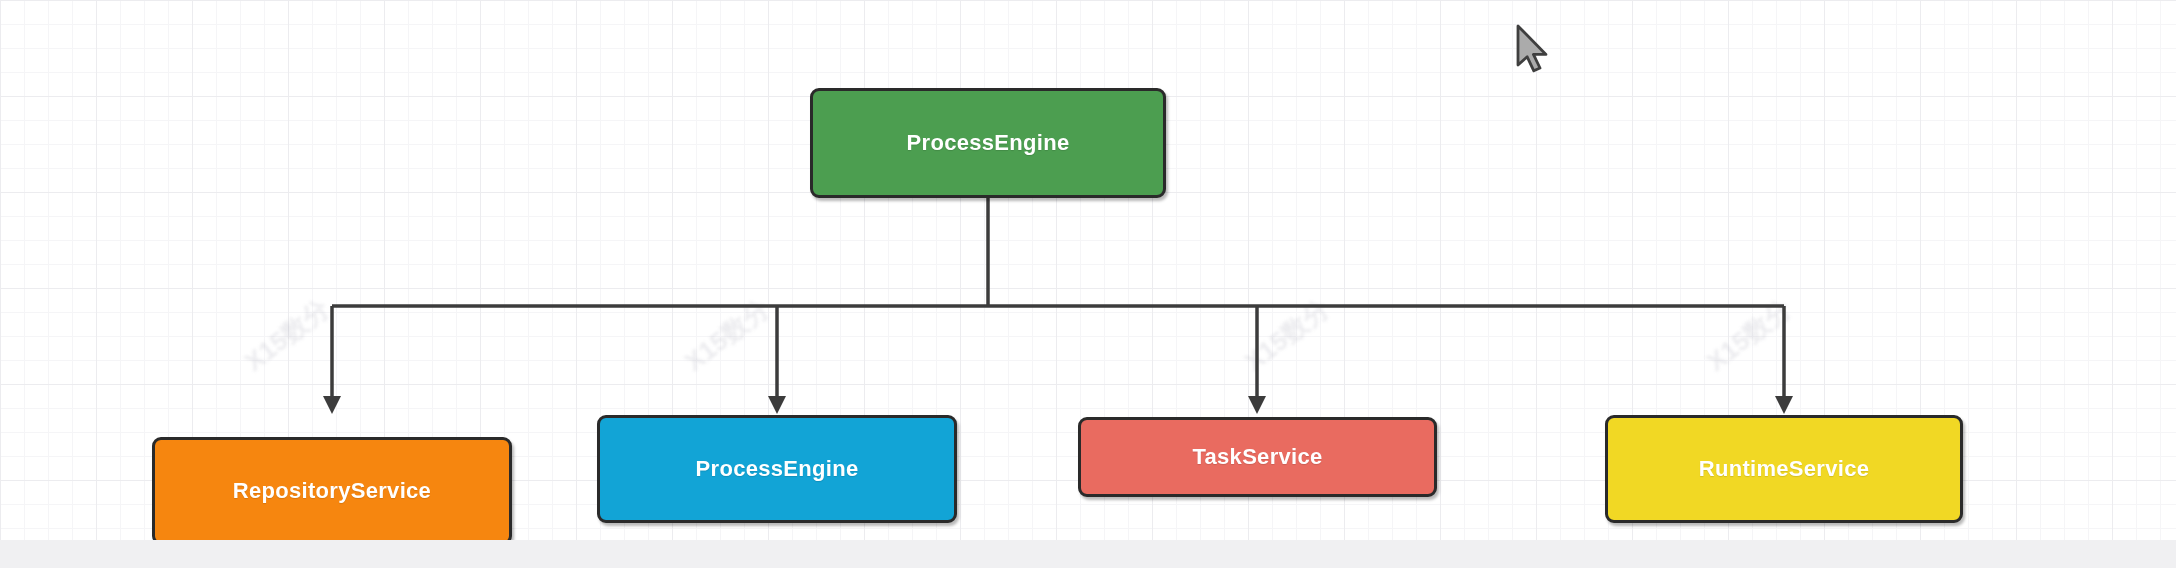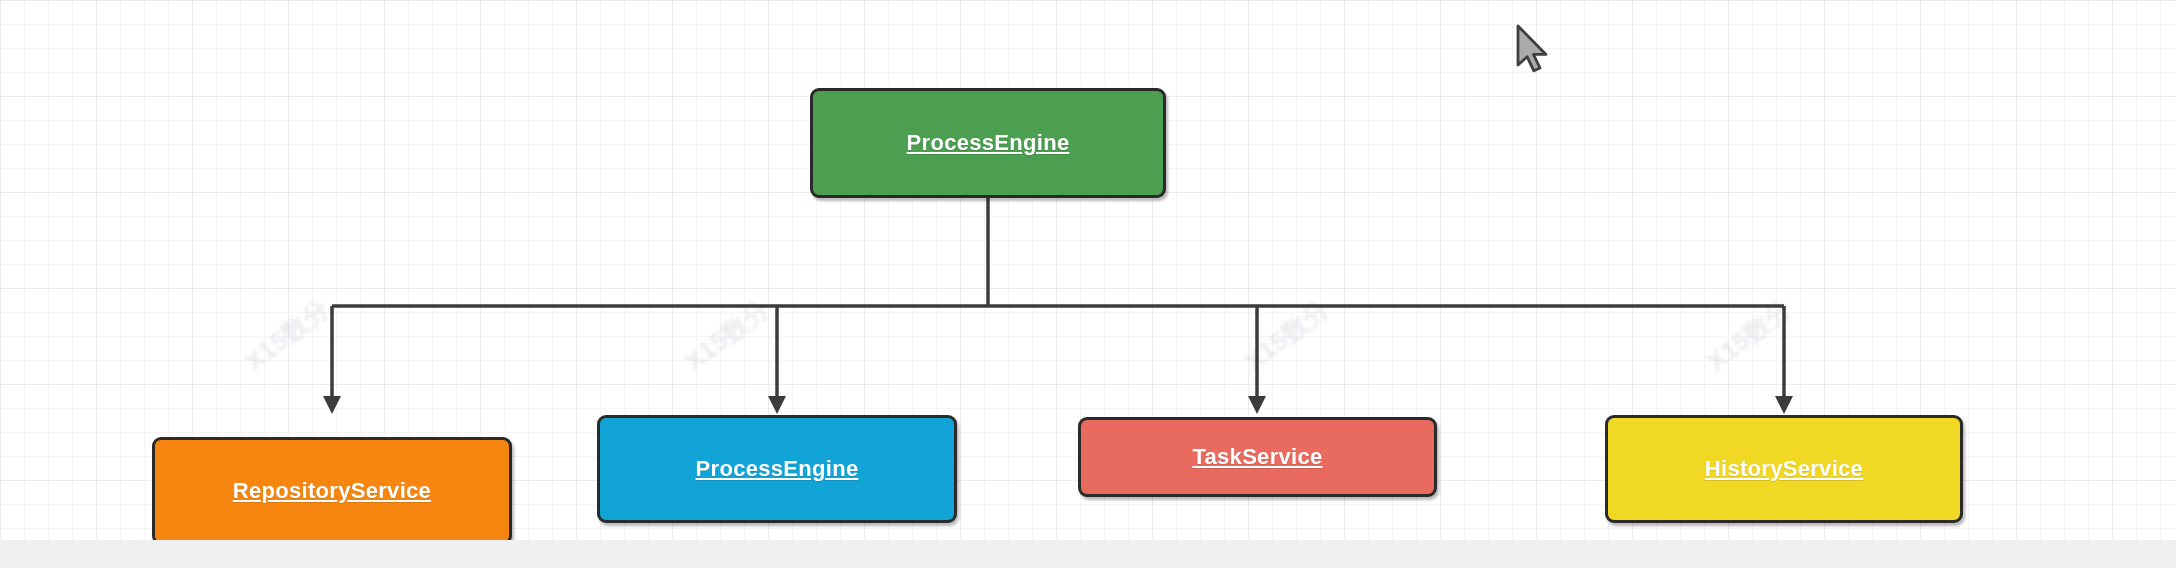--- a/index.html
+++ b/index.html
@@ -24,21 +24,20 @@
     border-radius: 9px;
     display: flex;
     align-items: center;
     justify-content: center;
     color: #ffffff;
     font-weight: bold;
     font-size: 22px;
     letter-spacing: 0.3px;
     box-shadow: 2px 3px 3px rgba(0,0,0,0.28);
     cursor: default;
-    text-decoration: underline;
   }
   .node span { text-shadow: 0 1px 1px rgba(0,0,0,0.12); }
   .node-root     { left: 810px;  top: 88px;  width: 356px; height: 110px; background: #4c9e50; }
   .node-repo     { left: 152px;  top: 405px; width: 360px; height: 108px; background: #f6860f; margin-top: 32px; }
   .node-runtime  { left: 597px;  top: 415px; width: 360px; height: 108px; background: #12a4d6; }
   .node-task     { left: 1078px; top: 417px; width: 359px; height: 80px; background: #e96b60; }
   .node-history  { left: 1605px; top: 415px; width: 358px; height: 108px; background: #f1d824; }
   .connectors, .cursor-layer {
     position: absolute;
     left: 0; top: 0;
@@ -100,21 +99,21 @@
   <div class="node node-repo">
     <span>RepositoryService</span>
   </div>
   <div class="node node-runtime">
     <span>ProcessEngine</span>
   </div>
   <div class="node node-task">
     <span>TaskService</span>
   </div>
   <div class="node node-history">
-    <span>HistoryService</span>
+    <span>RuntimeService</span>
   </div>
 
   <div class="bottom-bar"></div>
 
   <svg class="cursor-layer" style="left:1508px; top:22px;" width="44" height="54" viewBox="0 0 22 27">
     <path d="M5 2 L5 21.5 L9.6 17.4 L12.9 24.4 L16 23 L12.7 16.2 L19 16.2 Z" fill="#ababab" stroke="#3f3f3f" stroke-width="1.4" stroke-linejoin="round"></path>
   </svg>
 
 </div>
 

